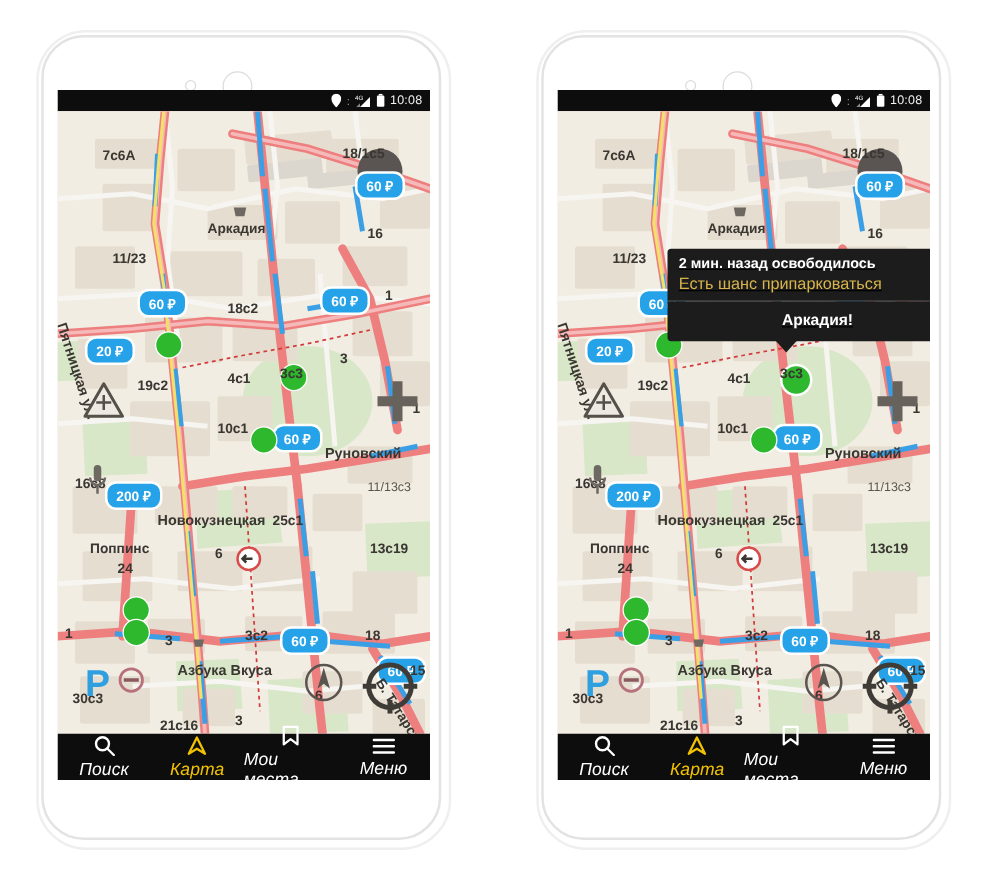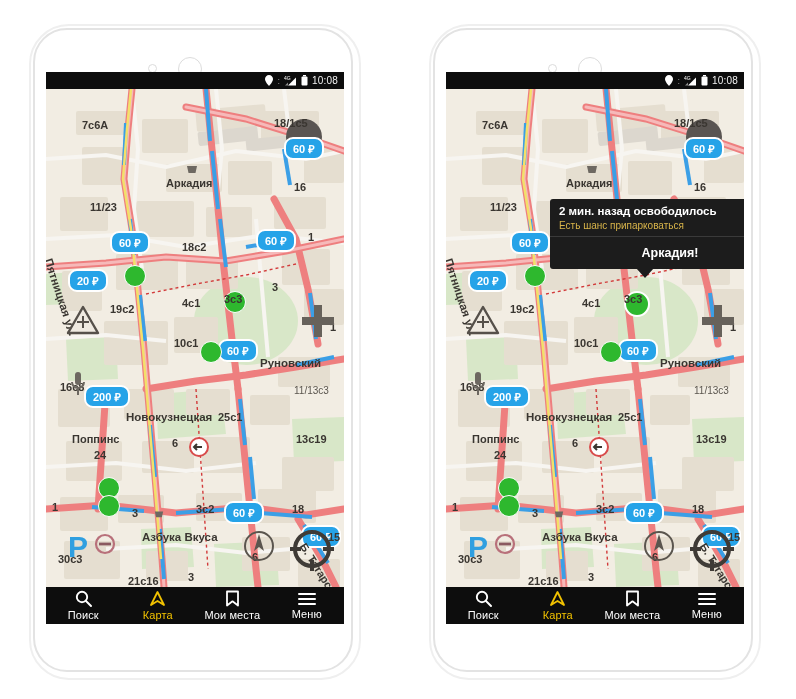--- a/index.html
+++ b/index.html
@@ -32,28 +32,28 @@
   .sb-ico{display:block;}
 
   
   .map{position:absolute;left:0;top:17px;width:298px;height:498px;background:#f2ede3;overflow:hidden;}
   .map svg{display:block;}
 
   
   .navbar{position:absolute;left:0;bottom:0;width:100%;height:37px;background:#0d0d0d;
           display:flex;align-items:center;}
   .nav-item{flex:1;display:flex;flex-direction:column;align-items:center;justify-content:center;gap:2px;}
-  .nav-label{font-size:11px;color:#ffffff;letter-spacing:.1px;}
+  .nav-label{font-size:14px;color:#ffffff;letter-spacing:.1px;font-style:italic;}
   .nav-item.active .nav-label{color:#f2c200;}
 
   
-  .callout{position:absolute;left:104px;top:110px;width:240px;z-index:40;}
+  .callout{position:absolute;left:88px;top:110px;width:240px;z-index:40;text-decoration:underline;}
   .callout-top{background:#1c1c1c;border-radius:3px 3px 0 0;padding:6px 9px 5px 9px;}
   .callout-title{color:#ffffff;font-size:11.5px;font-weight:bold;line-height:1.15;white-space:nowrap;}
-  .callout-sub{color:#d8b44a;font-size:10px;margin-top:2px;line-height:1.1;}
+  .callout-sub{color:#d8b44a;font-size:13px;margin-top:2px;line-height:1.1;}
   .callout-sep{height:1px;background:#3a3a3a;}
   .callout-btn{background:#1c1c1c;border-radius:0 0 3px 3px;padding:6px 0 8px 0;text-align:center;}
   .callout-btn-label{color:#ffffff;font-size:12.5px;font-weight:bold;}
   .callout-arrow{position:absolute;left:86px;bottom:-9px;width:0;height:0;
                  border-left:9px solid transparent;border-right:9px solid transparent;
                  border-top:10px solid #1c1c1c;}
 </style>
 </head>
 <body>
 

